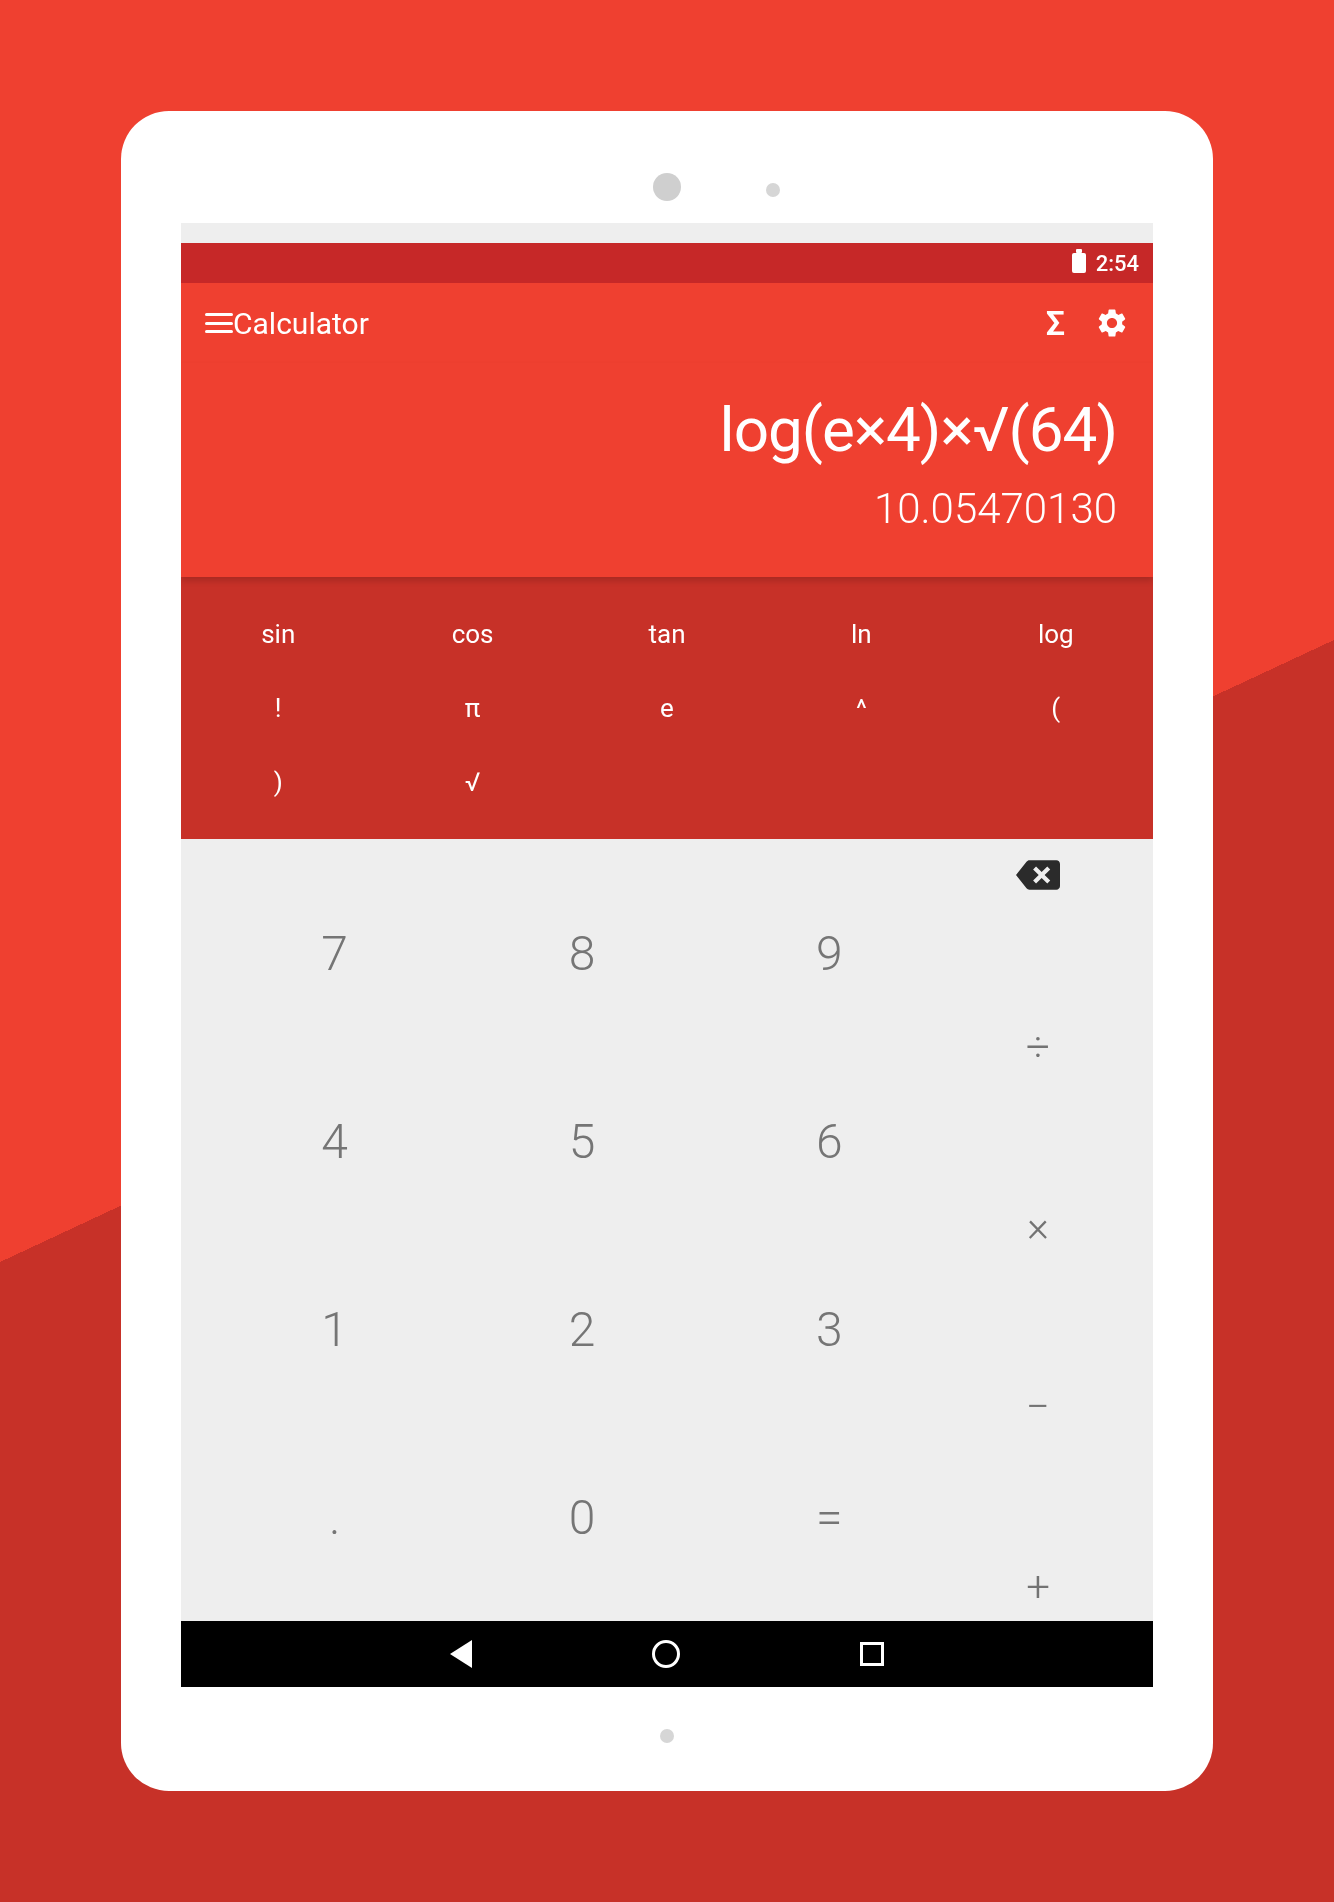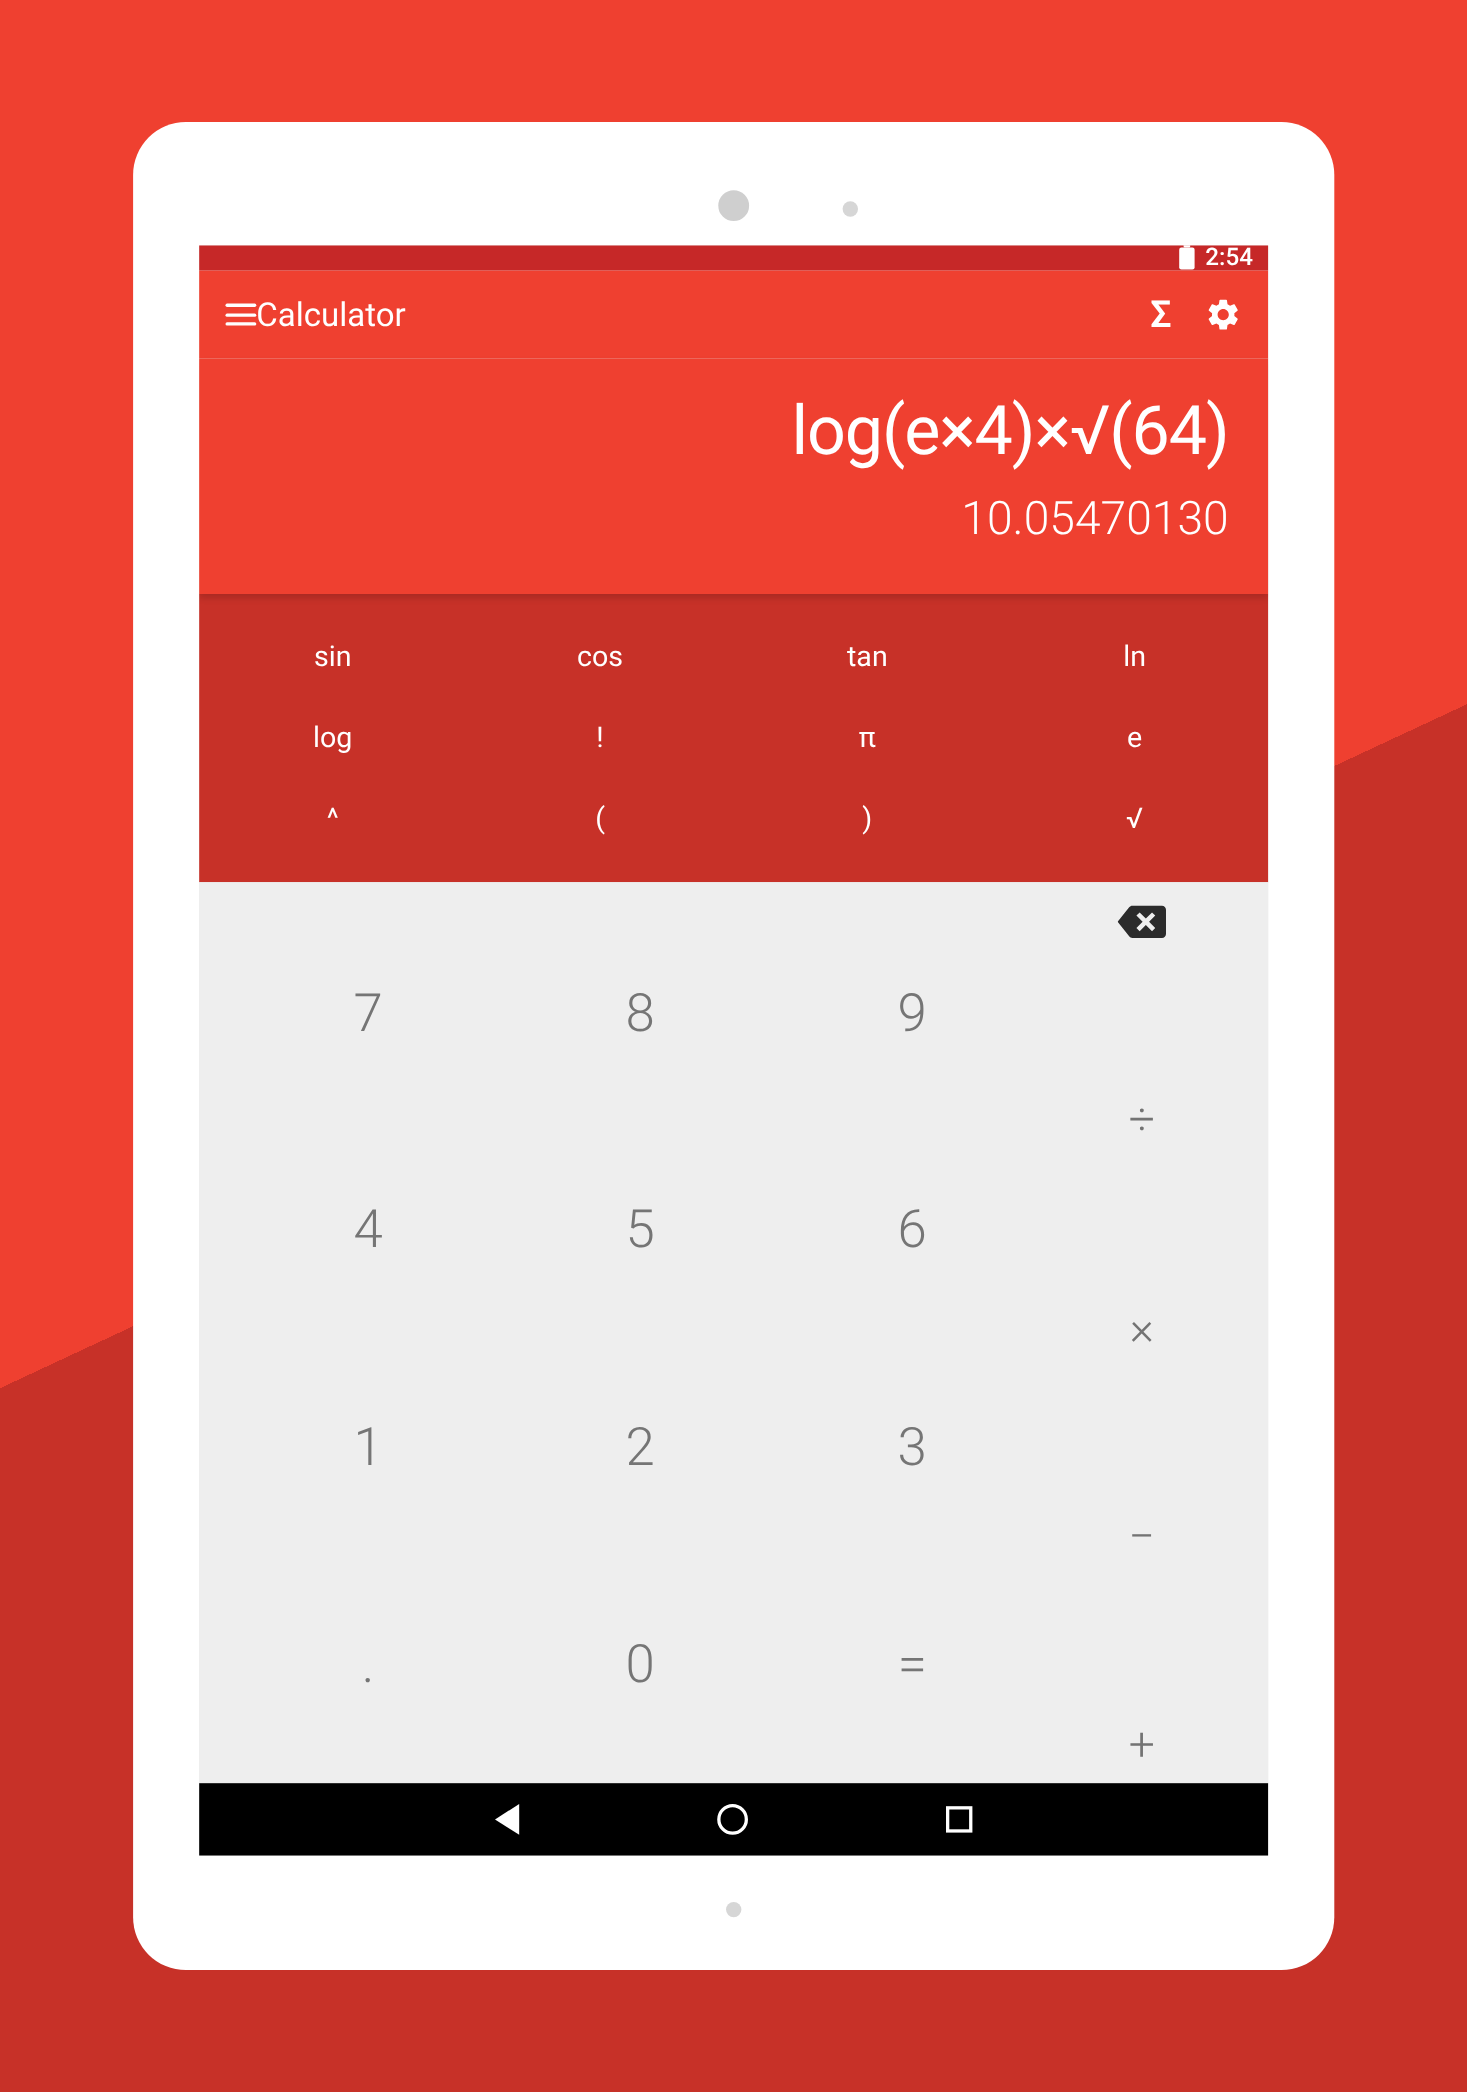--- a/index.html
+++ b/index.html
@@ -50,30 +50,31 @@
 }
 .screen {
   width: 100%;
   height: 100%;
   background: #eeeeee;
   display: flex;
   flex-direction: column;
   overflow: hidden;
 }
 .status-bar {
-  height: 23px;
+  height: 40px;
   background: #c62828;
   display: flex;
   align-items: center;
   justify-content: flex-end;
   padding: 0 14px;
   gap: 10px;
   color: #fff;
   font-size: 22px;
   font-weight: 500;
+  margin-top: 20px;
 }
 .battery-icon {
   width: 14px;
   height: 20px;
   background: #fff;
   border-radius: 2px;
   position: relative;
 }
 .battery-icon::before {
   content: '';
@@ -143,21 +144,21 @@
   letter-spacing: -1px;
   margin-bottom: 18px;
 }
 .result {
   font-size: 42px;
   font-weight: 300;
 }
 .sci-pad {
   background: #c73128;
   display: grid;
-  grid-template-columns: repeat(4, 1fr);
+  grid-template-columns: repeat(5, 1fr);
   padding: 20px 0;
 }
 .sci-btn {
   color: #fff;
   font-size: 26px;
   font-weight: 400;
   text-align: center;
   padding: 22px 0;
   cursor: pointer;
   user-select: none;

